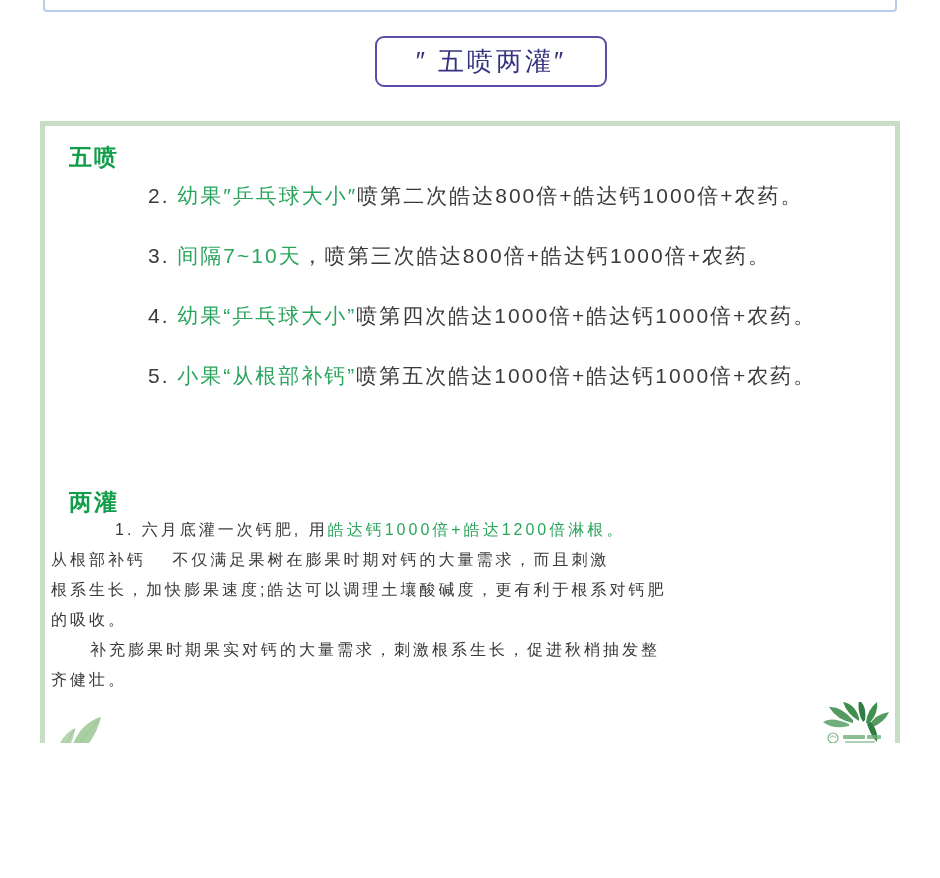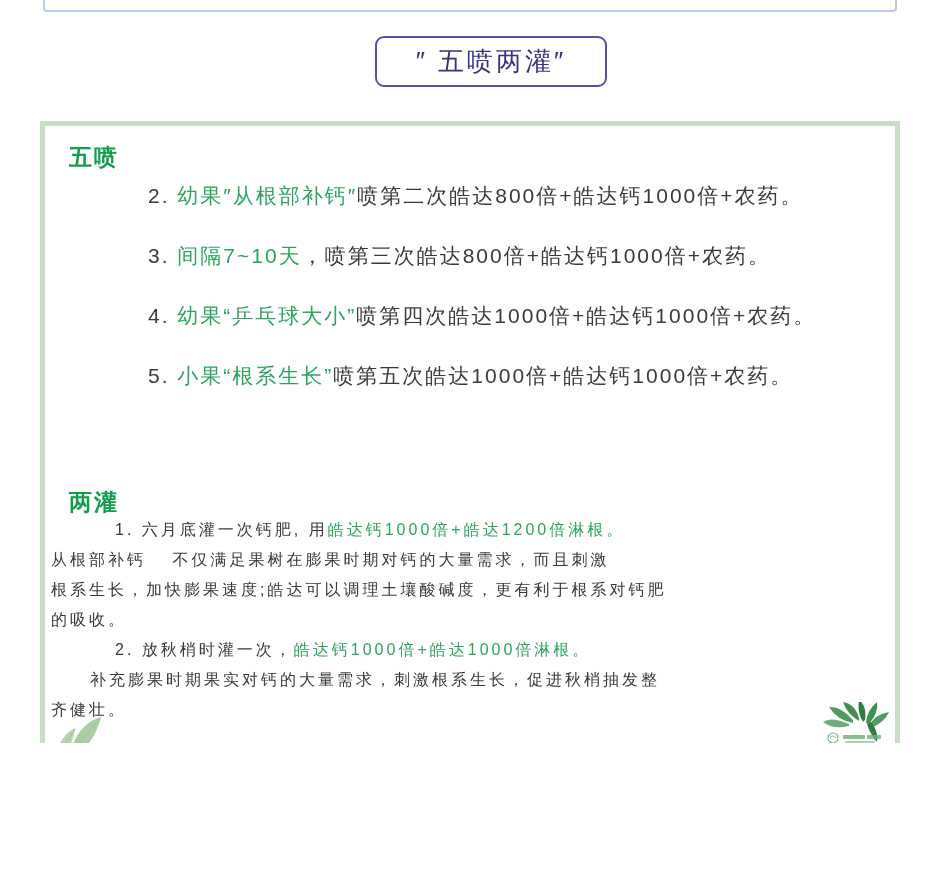--- a/index.html
+++ b/index.html
@@ -56,34 +56,33 @@
   <div class="top-cut-box"></div>
 
   <div class="title-box">
     <span>″ 五喷两灌″</span>
   </div>
 
   <div class="main-box">
     <h2 class="sec-heading heading-spray">五喷</h2>
 
     <div class="spray-list" id="spray-list">
-        <div class="spray-item"><span class="seg-body">2. </span><span class="seg-green">幼果″从根部补钙″</span><span class="seg-body">喷第二次皓达800倍+皓达钙1000倍+农药。</span></div>
+        <div class="spray-item"><span class="seg-body">2. </span><span class="seg-green">幼果″乒乓球大小″</span><span class="seg-body">喷第二次皓达800倍+皓达钙1000倍+农药。</span></div>
         <div class="spray-item"><span class="seg-body">3. </span><span class="seg-green">间隔7~10天</span><span class="seg-body">，喷第三次皓达800倍+皓达钙1000倍+农药。</span></div>
         <div class="spray-item"><span class="seg-body">4. </span><span class="seg-green">幼果“乒乓球大小”</span><span class="seg-body">喷第四次皓达1000倍+皓达钙1000倍+农药。</span></div>
-        <div class="spray-item"><span class="seg-body">5. </span><span class="seg-green">小果“根系生长”</span><span class="seg-body">喷第五次皓达1000倍+皓达钙1000倍+农药。</span></div>
+        <div class="spray-item"><span class="seg-body">5. </span><span class="seg-green">小果“从根部补钙”</span><span class="seg-body">喷第五次皓达1000倍+皓达钙1000倍+农药。</span></div>
       </div>
 
     <h2 class="sec-heading heading-irrigation">两灌</h2>
 
     <div class="irrigation-block" id="irrigation-block">
         <div class="irr-line" style="margin-left: 64px;"><span class="seg-body">1. 六月底灌一次钙肥, 用</span><span class="seg-green">皓达钙1000倍+皓达1200倍淋根。</span></div>
         <div class="irr-line" style=""><span class="seg-body">从根部补钙　 不仅满足果树在膨果时期对钙的大量需求，而且刺激</span></div>
         <div class="irr-line" style="margin-left: 0px;"><span class="seg-body">根系生长，加快膨果速度;皓达可以调理土壤酸碱度，更有利于根系对钙肥</span></div>
         <div class="irr-line" style="margin-left: 0px;"><span class="seg-body">的吸收。</span></div>
-        <div class="irr-line" style="margin-left: 64px;"><span class="seg-body">2. 放秋梢时灌一次，</span><span class="seg-green">皓达钙1000倍+皓达1000倍淋根。</span></div>
         <div class="irr-line" style="margin-left: 39px;"><span class="seg-body">补充膨果时期果实对钙的大量需求，刺激根系生长，促进秋梢抽发整</span></div>
         <div class="irr-line" style="margin-left: 0px;"><span class="seg-body">齐健壮。</span></div>
       </div>
 
     <svg class="leaves-left" width="62" height="48" viewBox="0 0 62 48">
       <path d="M6 46 Q10 24 26 16 Q24 36 10 45 Z" fill="#b5d6ae"></path>
       <path d="M20 44 Q28 12 52 5 Q46 30 26 45 Z" fill="#aacfa2"></path>
       <path d="M6 46 Q16 34 26 17" stroke="#9cc494" stroke-width="1" fill="none"></path>
       <path d="M21 44 Q34 26 51 6" stroke="#9cc494" stroke-width="1" fill="none"></path>
     </svg>

